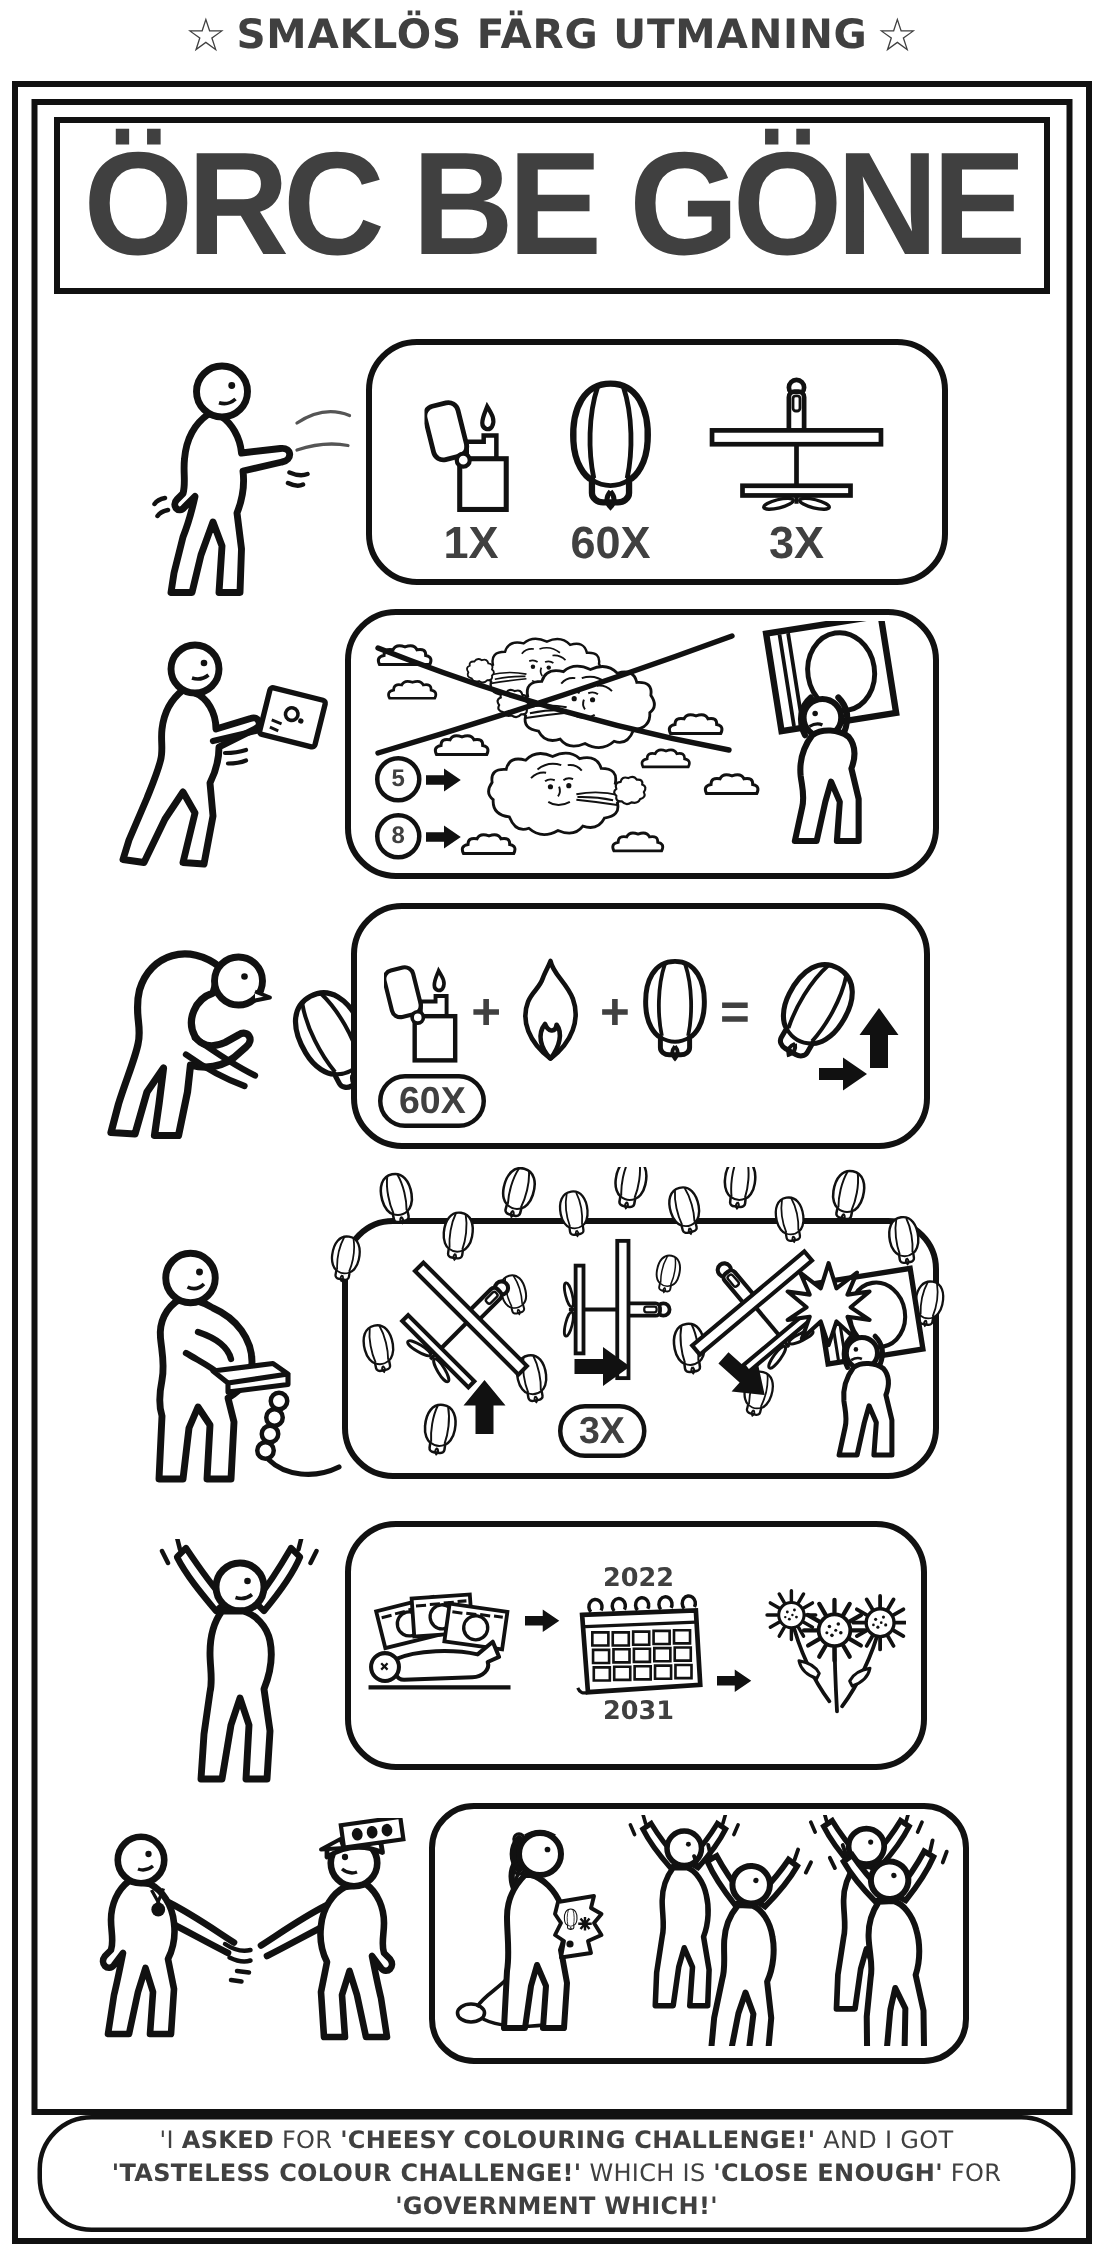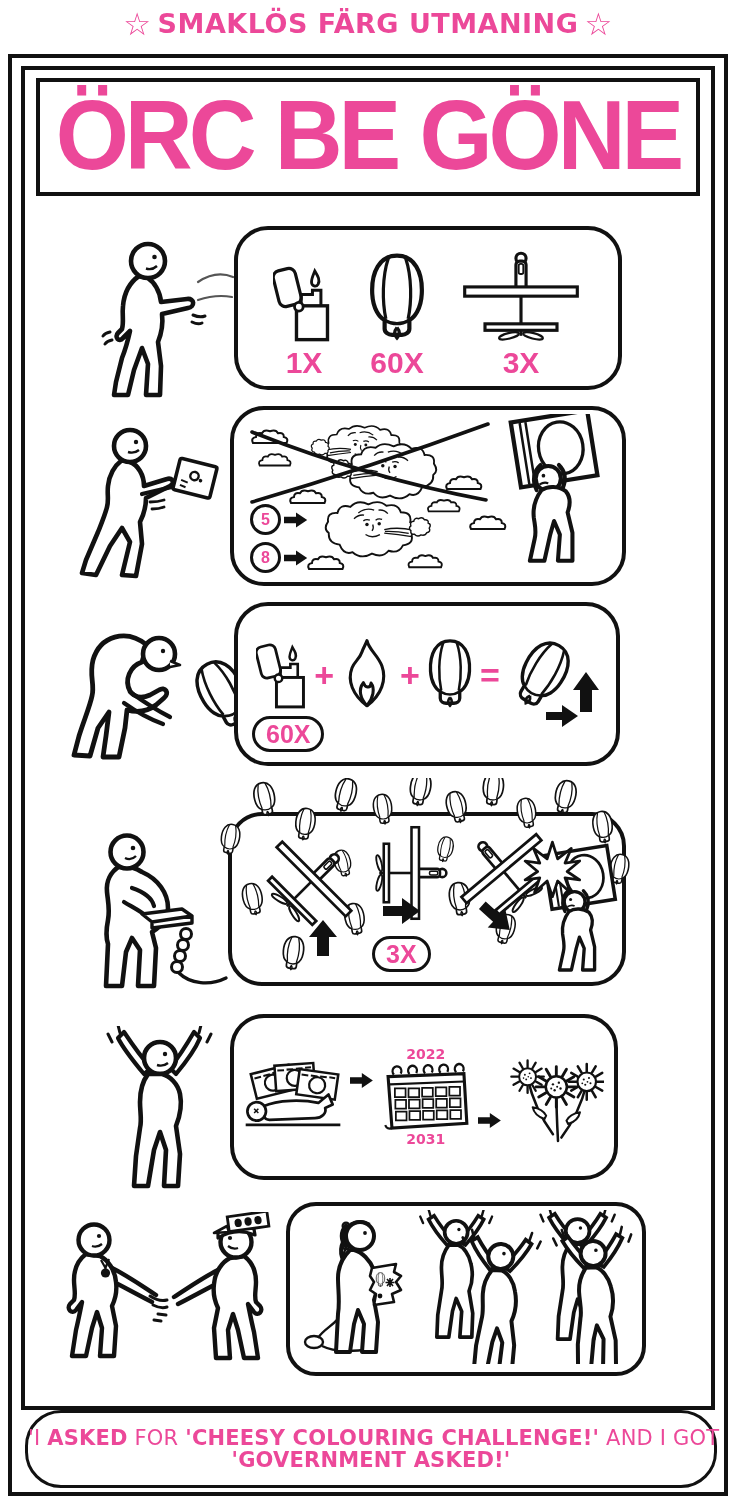--- a/index.html
+++ b/index.html
@@ -1,17 +1,17 @@
 <!DOCTYPE html>
 <html><head>
 <meta charset="utf-8">
 <style>
   html,body{margin:0;padding:0;background:#fff;}
   #stage{position:relative;width:736px;height:1500px;background:#fff;overflow:hidden;
-         font-family:"DejaVu Sans",sans-serif;color:#ec4899;}
+         font-family:"DejaVu Sans",sans-serif;color:#404040;}
   .abs{position:absolute;}
   
   #hdr{top:6px;left:0;width:736px;text-align:center;font-size:27px;font-weight:700;
        letter-spacing:.5px;white-space:nowrap;}
   #hdr .star{font-size:31px;font-weight:400;vertical-align:-2px;padding:0 6px;}
   
   .frame{position:absolute;border:4px solid #111;background:transparent;}
   #outer-frame{left:8px;top:54px;width:712px;height:1434px;}
   #inner-frame{left:21px;top:66px;width:686px;height:1336px;}
   #title-box{left:36px;top:78px;width:656px;height:110px;border:4px solid #111;
@@ -22,36 +22,36 @@
   .stepbox{position:absolute;border:4px solid #111;border-radius:34px;background:#fff;}
   .pill{position:absolute;border:3px solid #111;border-radius:18px;background:#fff;
         font-family:"Liberation Sans",sans-serif;font-weight:700;font-size:25px;
         padding:0 11px;line-height:30px;}
   .qty{font-family:"Liberation Sans",sans-serif;font-weight:700;font-size:30px;text-align:center;}
   .opsign{font-family:"Liberation Sans",sans-serif;font-weight:700;font-size:34px;line-height:1;}
   .circle-num{display:inline-flex;align-items:center;justify-content:center;width:25px;height:25px;
         border:3px solid #111;border-radius:50%;font-family:"Liberation Sans",sans-serif;
         font-weight:700;font-size:16px;background:#fff;}
   .co-row{display:flex;align-items:center;gap:3px;}
-  .yr{font-weight:700;font-size:14px;text-align:center;line-height:1.1;}
+  .yr{font-weight:700;font-size:17px;text-align:center;line-height:1.1;}
   
   #box1-inner{position:absolute;inset:0;display:flex;justify-content:space-evenly;
               align-items:flex-end;padding:10px 6px 6px 6px;}
   .itemcol{display:flex;flex-direction:column;align-items:center;}
   .iconslot{display:flex;align-items:flex-end;justify-content:center;}
   
   #box3-inner{position:absolute;inset:0;display:flex;align-items:center;justify-content:center;
               gap:4px;padding:0 10px 18px 12px;}
   
   #box5-inner{position:absolute;inset:0;display:flex;align-items:center;justify-content:center;
               gap:8px;padding:0 10px;}
   
   #caption{left:25px;top:1410px;width:686px;height:72px;border:3px solid #111;border-radius:36px;
            background:#fff;display:flex;flex-direction:column;justify-content:center;}
-  .caption-line{text-align:center;font-size:21px;line-height:22px;letter-spacing:.2px;white-space:nowrap;}
+  .caption-line{text-align:center;font-size:16px;line-height:22px;letter-spacing:.2px;white-space:nowrap;}
   .caption-line b{font-weight:800;}
   svg{display:block;}
 </style>
 </head>
 <body>
 
 <div id="stage">
 
   <svg width="0" height="0" style="position:absolute" aria-hidden="true">
     <defs>
@@ -172,21 +172,21 @@
   <svg class="abs" style="left:92px;top:236px" width="132" height="166" viewBox="0 0 132 166">
     <path d="M47,40 C37,47 32,58 31,70 C30,79 32,86 30,93 L26,97 C22,101 27,107 31,102 L38,95 C36,104 34,112 30,122 L24,146 L22,159 L36,159 L42,134 L50,112 L56,128 L54,159 L68,159 L69,130 L66,106 C70,96 71,86 70,78 L96,72 C103,71 103,62 95,63 L69,66 C68,55 62,46 56,42 Z" fill="#fff" stroke="#111" stroke-width="4.6" stroke-linejoin="round"></path>
     <circle cx="56" cy="25" r="17" fill="#fff" stroke="#111" stroke-width="4.6"></circle>
     <circle cx="62.5" cy="21" r="2.3" fill="#111"></circle>
     <path d="M65,30 Q60,34.5 54,32.5" fill="none" stroke="#111" stroke-width="2.4"></path>
     <path d="M101,79 q7,3 12,1 M100,86 q6,3 10,1 M18,96 q-5,1 -7,4 M20,104 q-5,1 -7,4" fill="none" stroke="#111" stroke-width="3" stroke-linecap="round"></path>
   </svg>
   <svg class="abs" style="left:196px;top:268px" width="40" height="48" viewBox="0 0 40 48">
     <path d="M2,14 Q20,2 37,9 M2,32 Q20,26 36,29" fill="none" stroke="#555" stroke-width="2.2" stroke-linecap="round"></path>
   </svg>
-  <div class="stepbox" style="left:234px;top:226px;width:380px;height:156px">
+  <div class="stepbox" style="left:244px;top:226px;width:380px;height:156px">
     <div id="box1-inner">
       <div class="itemcol">
         <div class="iconslot" style="height:96px">
             <svg width="62" height="86" viewBox="0 0 66 86">
               <use href="#sym-lighter"></use>
             </svg>
           </div>
         <div class="qty">1X</div>
       </div>
       <div class="itemcol">
@@ -512,16 +512,17 @@
           </g>
         <g transform="translate(250,24) rotate(-3) scale(1.0)">
             <use href="#sym-cheer"></use>
           </g>
       </g>
     </svg>
   </div>
 
   <div id="caption" class="abs">
     <div class="caption-line"><span>'I </span><b>ASKED</b><span> FOR </span><b>'CHEESY COLOURING CHALLENGE!'</b><span> AND I GOT</span></div>
-    <div class="caption-line"><b>'GOVERNMENT ASKED!'</b></div>
+    <div class="caption-line"><b>'TASTELESS COLOUR CHALLENGE!'</b><span> WHICH IS </span><b>'CLOSE ENOUGH'</b><span> FOR</span></div>
+    <div class="caption-line"><b>'GOVERNMENT WHICH!'</b></div>
   </div>
 
 </div>
 
 </body></html>

